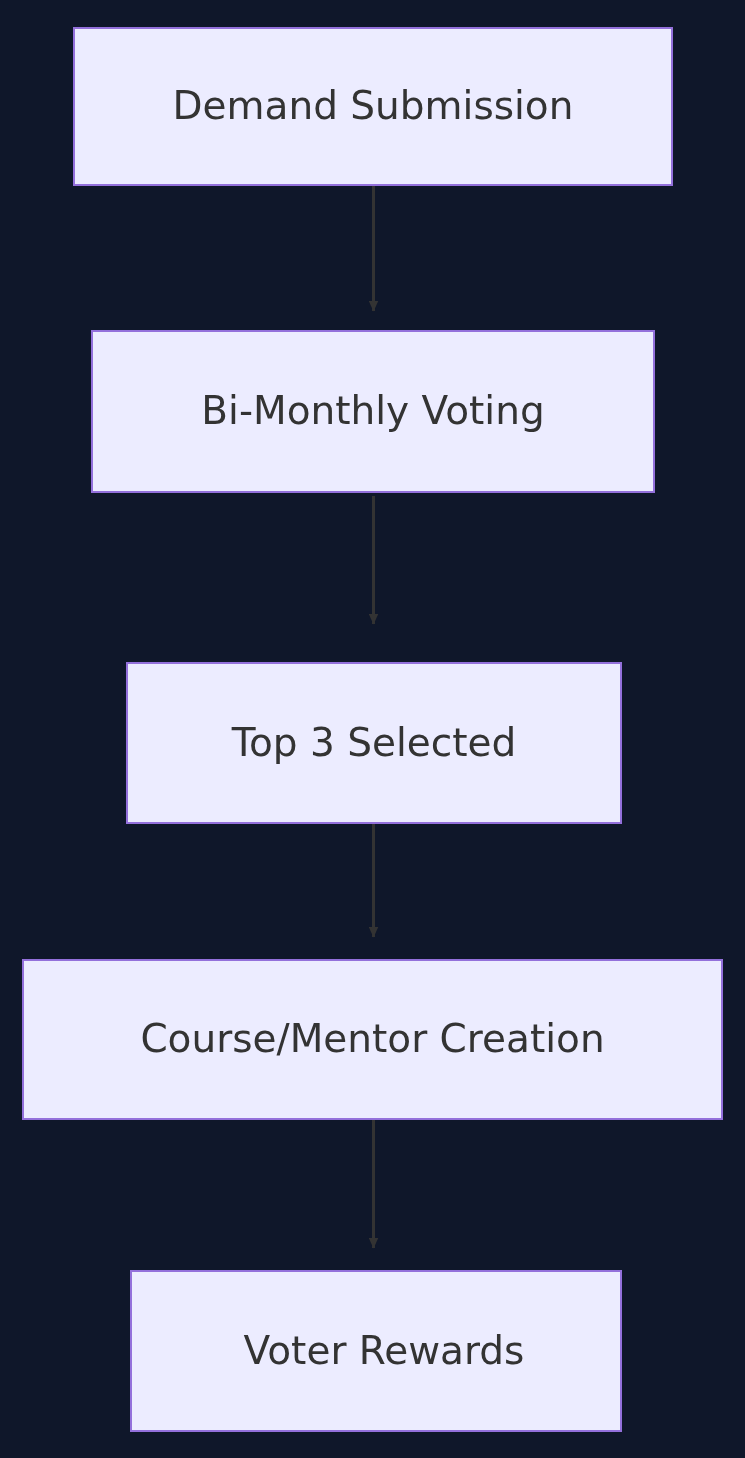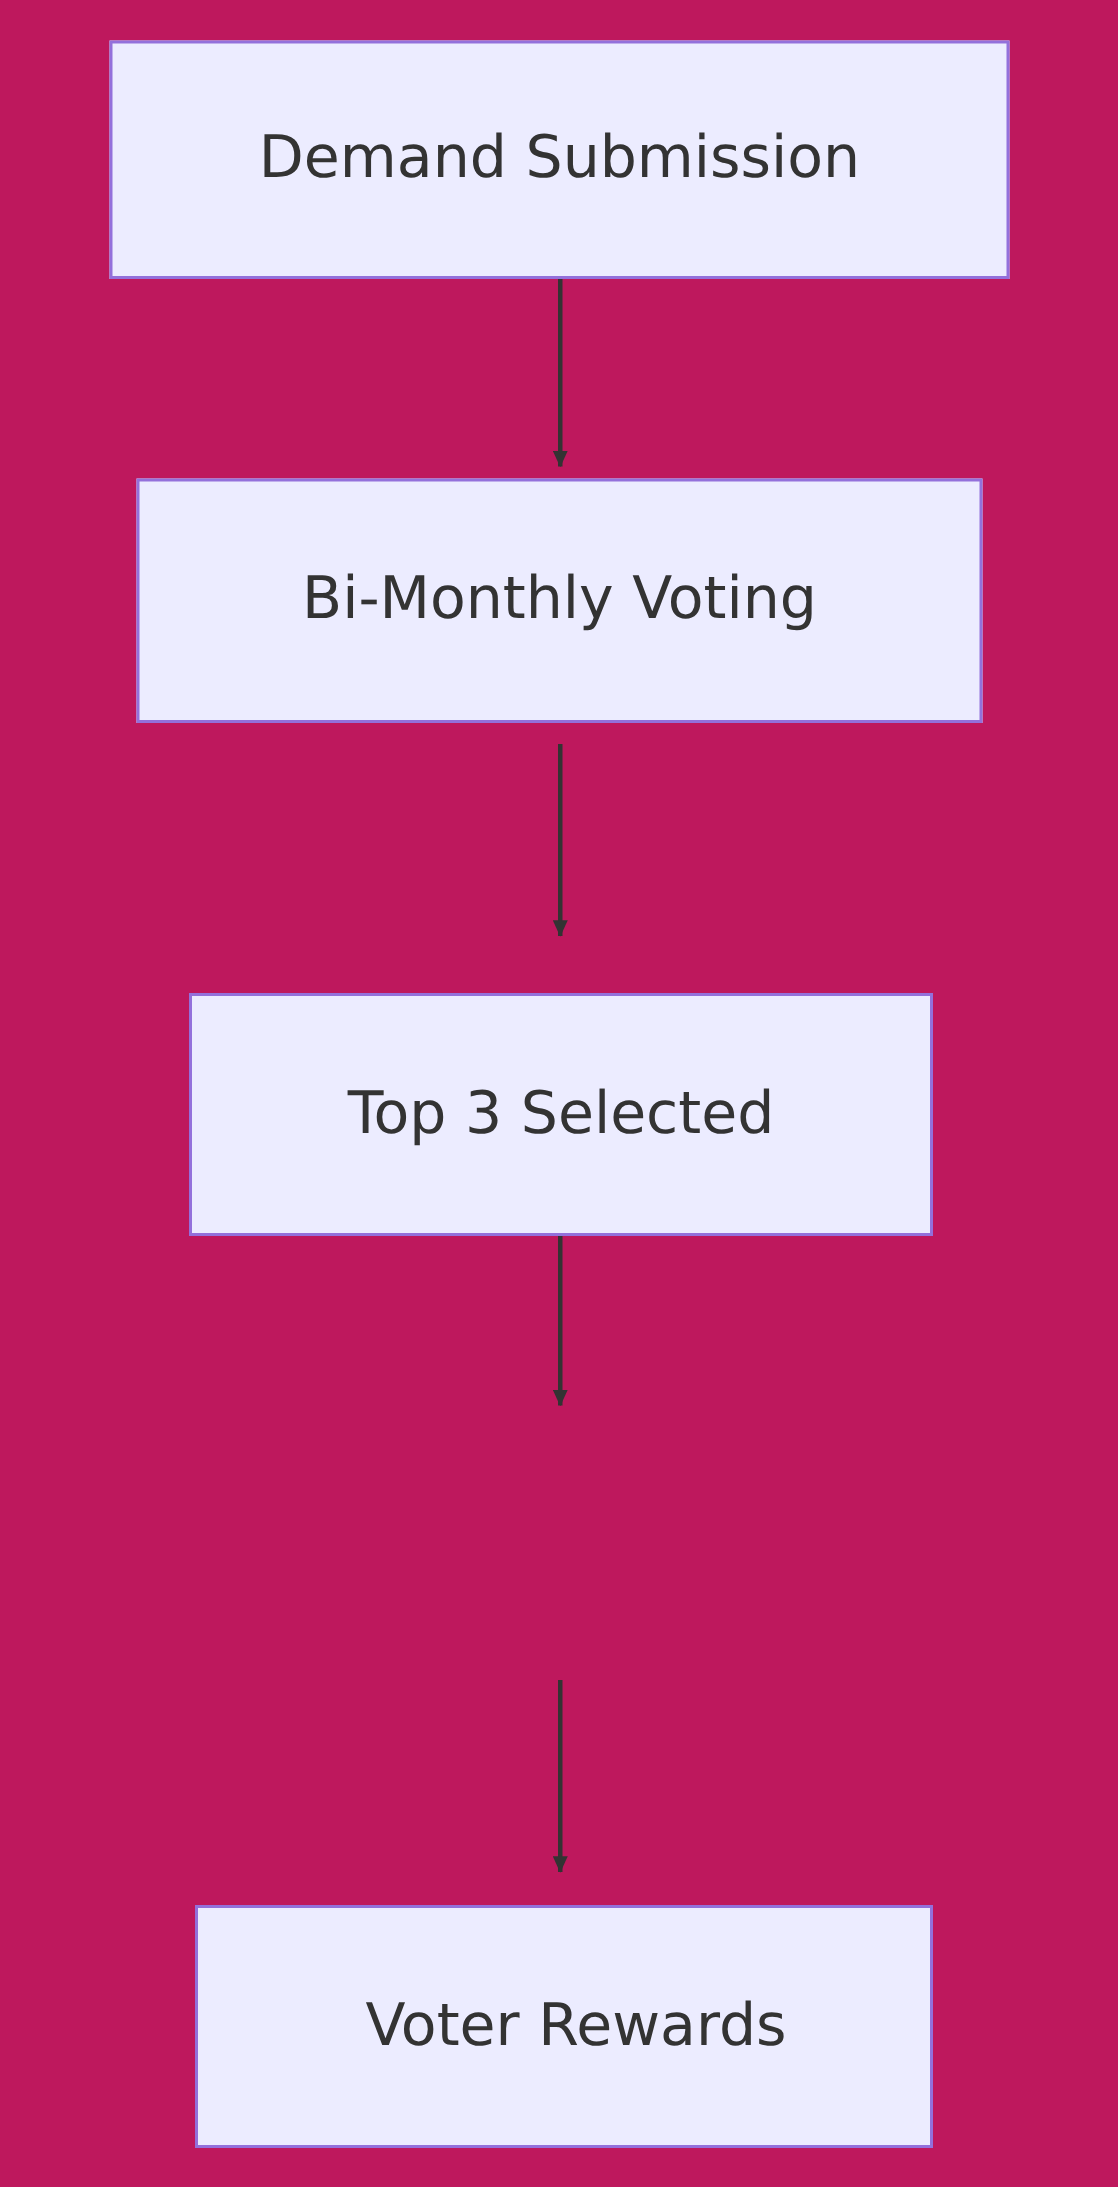--- a/index.html
+++ b/index.html
@@ -7,21 +7,21 @@
     padding: 0;
     background: #ffffff;
   }
   body {
     font-family: "DejaVu Sans", sans-serif;
   }
   #diagram-canvas {
     position: relative;
     width: 745px;
     height: 1458px;
-    background: #be185d;
+    background: #0f172a;
     overflow: hidden;
   }
   .flow-node {
     position: absolute;
     box-sizing: border-box;
     display: flex;
     align-items: center;
     justify-content: center;
     background: #ECECFF;
     border: 2.5px solid #9370DB;
@@ -39,21 +39,21 @@
   .edge-layer {
     position: absolute;
     left: 0;
     top: 0;
     width: 745px;
     height: 1458px;
     pointer-events: none;
   }
   
   #node-0 { left: 73px;  top: 27px;   width: 600px; height: 159px; }
-  #node-1 { left: 91px;  top: 319px;  width: 564px; height: 163px; }
+  #node-1 { left: 91px;  top: 330px;  width: 564px; height: 163px; }
   #node-2 { left: 126px; top: 646px;  width: 496px; height: 162px; margin-top: 16px; }
   #node-3 { left: 22px;  top: 959px;  width: 701px; height: 161px; }
   #node-4 { left: 130px; top: 1270px; width: 492px; height: 162px; padding-left: 16px; }
 </style>
 </head>
 <body>
 
 <div id="diagram-canvas">
 
   <svg class="edge-layer" width="745" height="1458" viewBox="0 0 745 1458" xmlns="http://www.w3.org/2000/svg">
@@ -82,18 +82,21 @@
   </div>
 
   <div class="flow-node" id="node-1">
     <span class="flow-node-label">Bi-Monthly Voting</span>
   </div>
 
   <div class="flow-node" id="node-2">
     <span class="flow-node-label">Top 3 Selected</span>
   </div>
 
+  <div class="flow-node" id="node-3">
+    <span class="flow-node-label">Course/Mentor Creation</span>
+  </div>
 
   <div class="flow-node" id="node-4">
     <span class="flow-node-label">Voter Rewards</span>
   </div>
 
 </div>
 
 </body></html>

